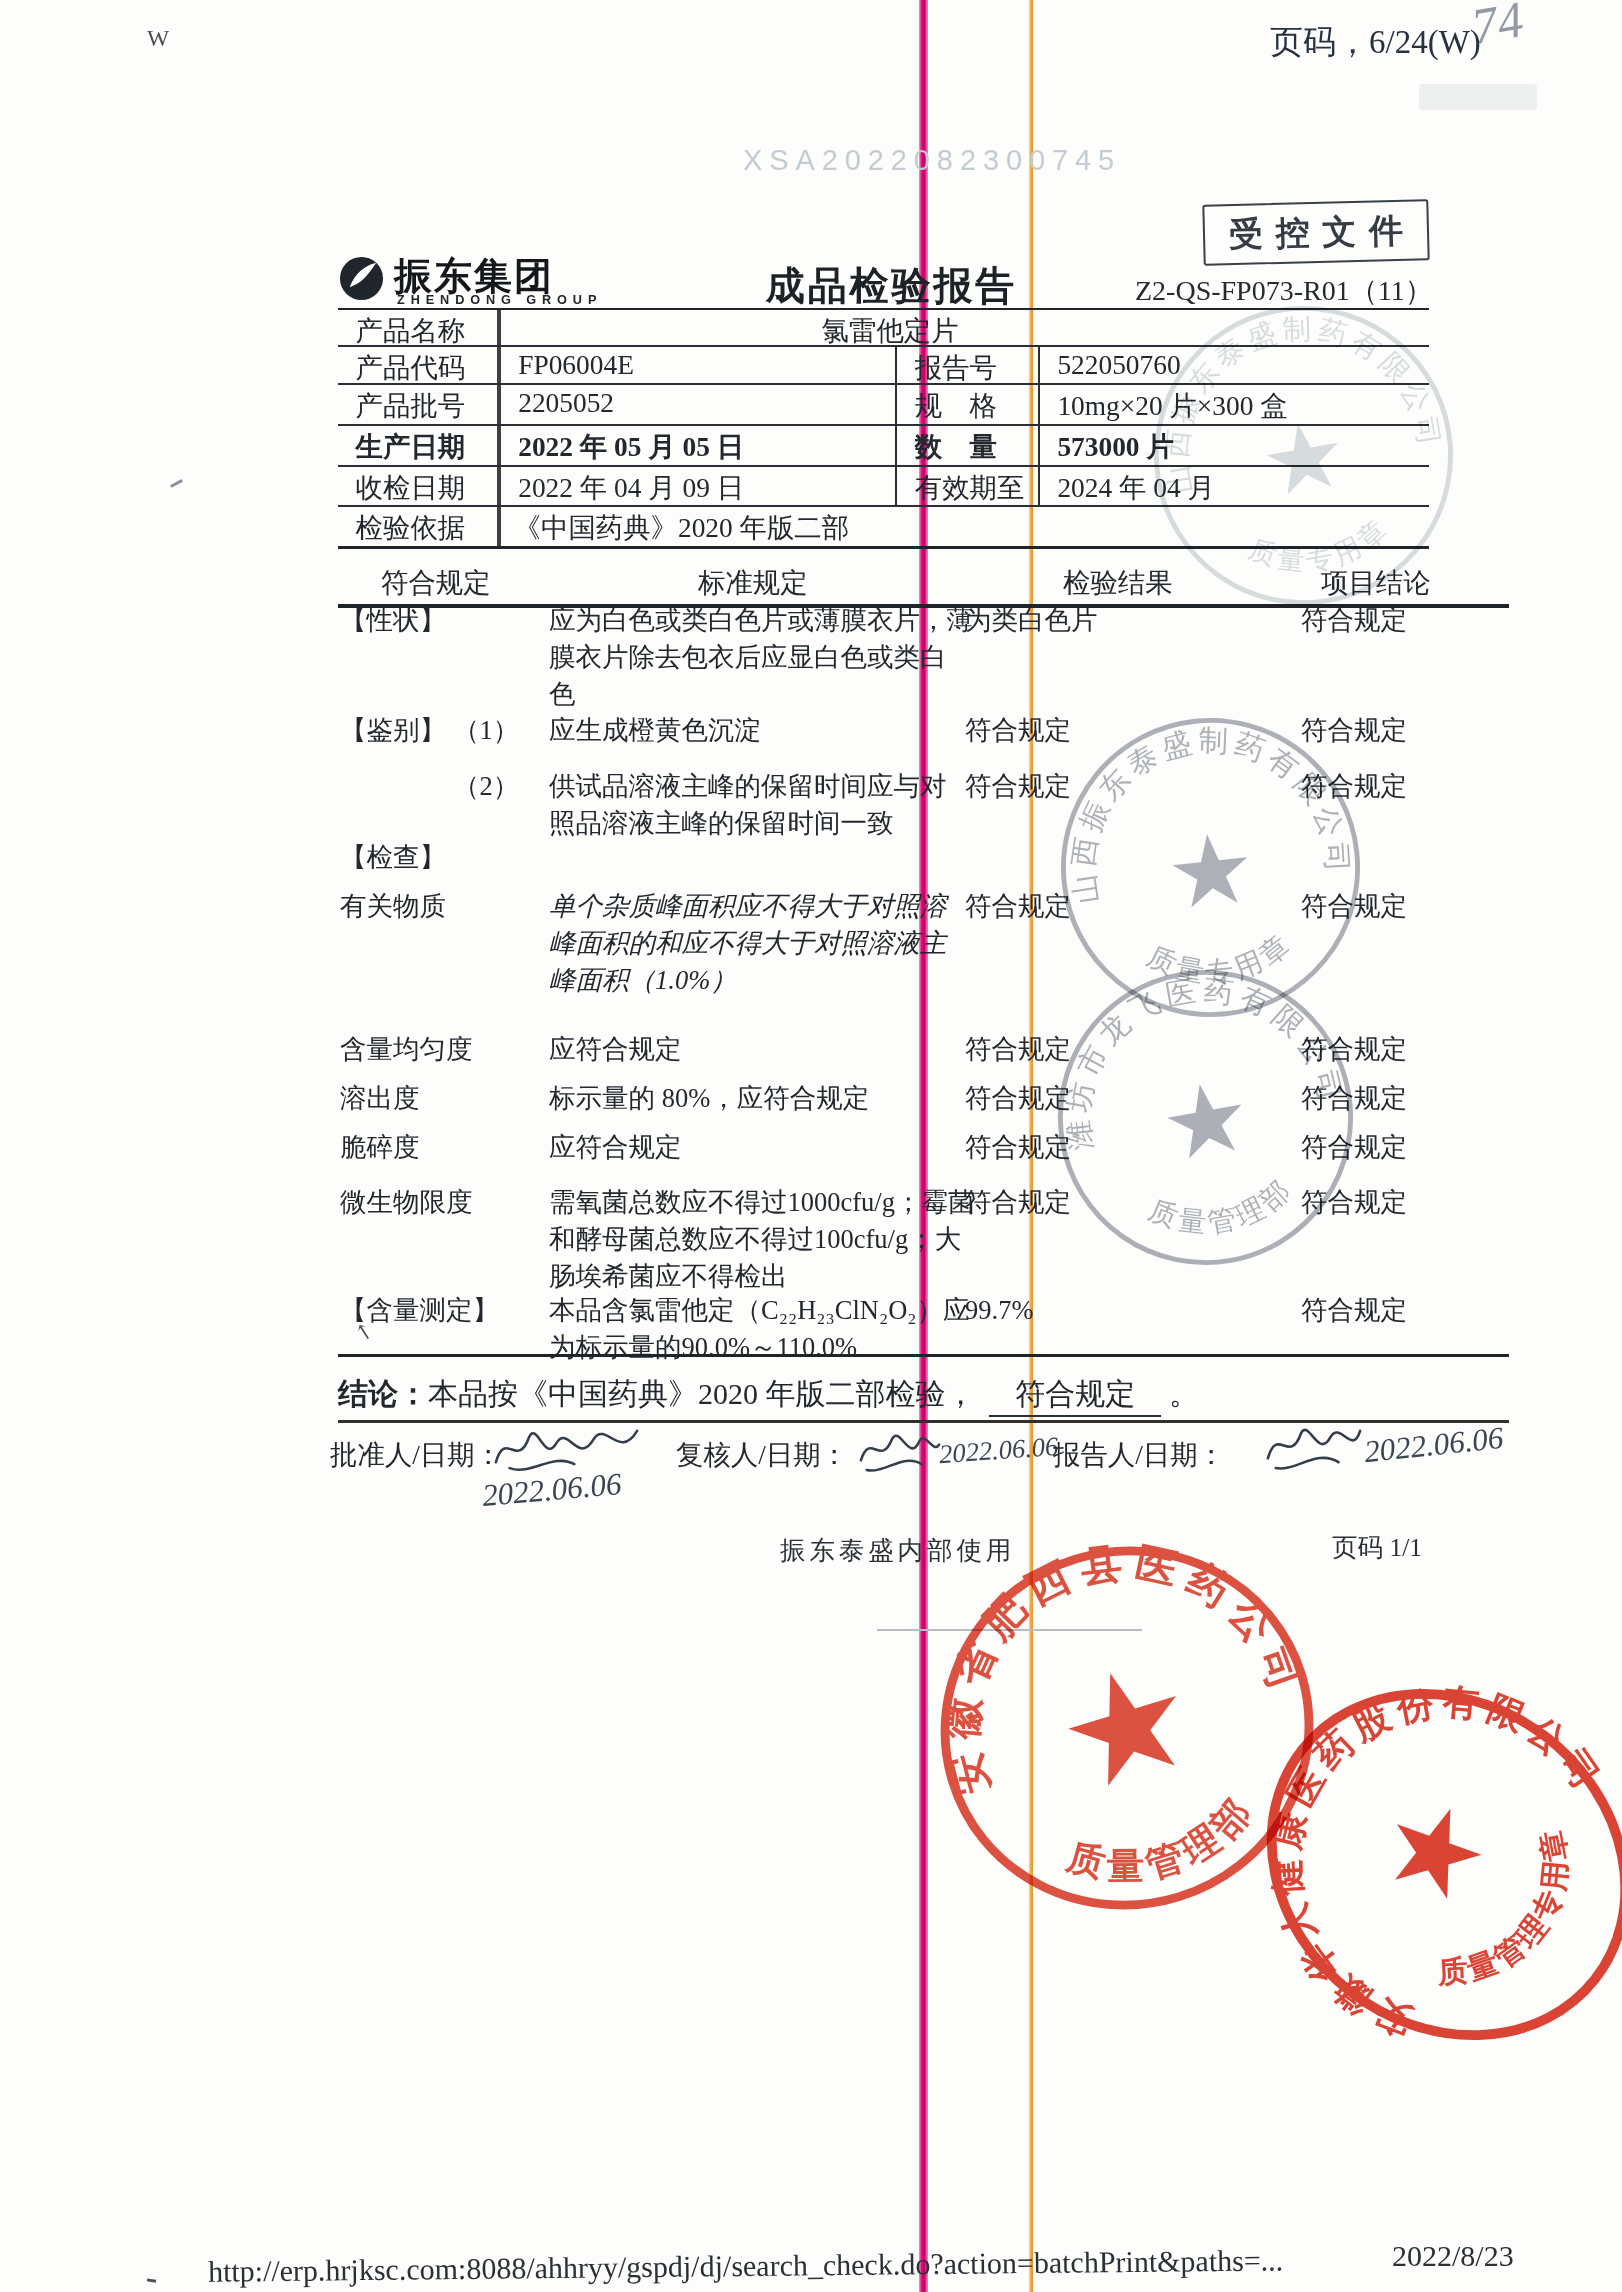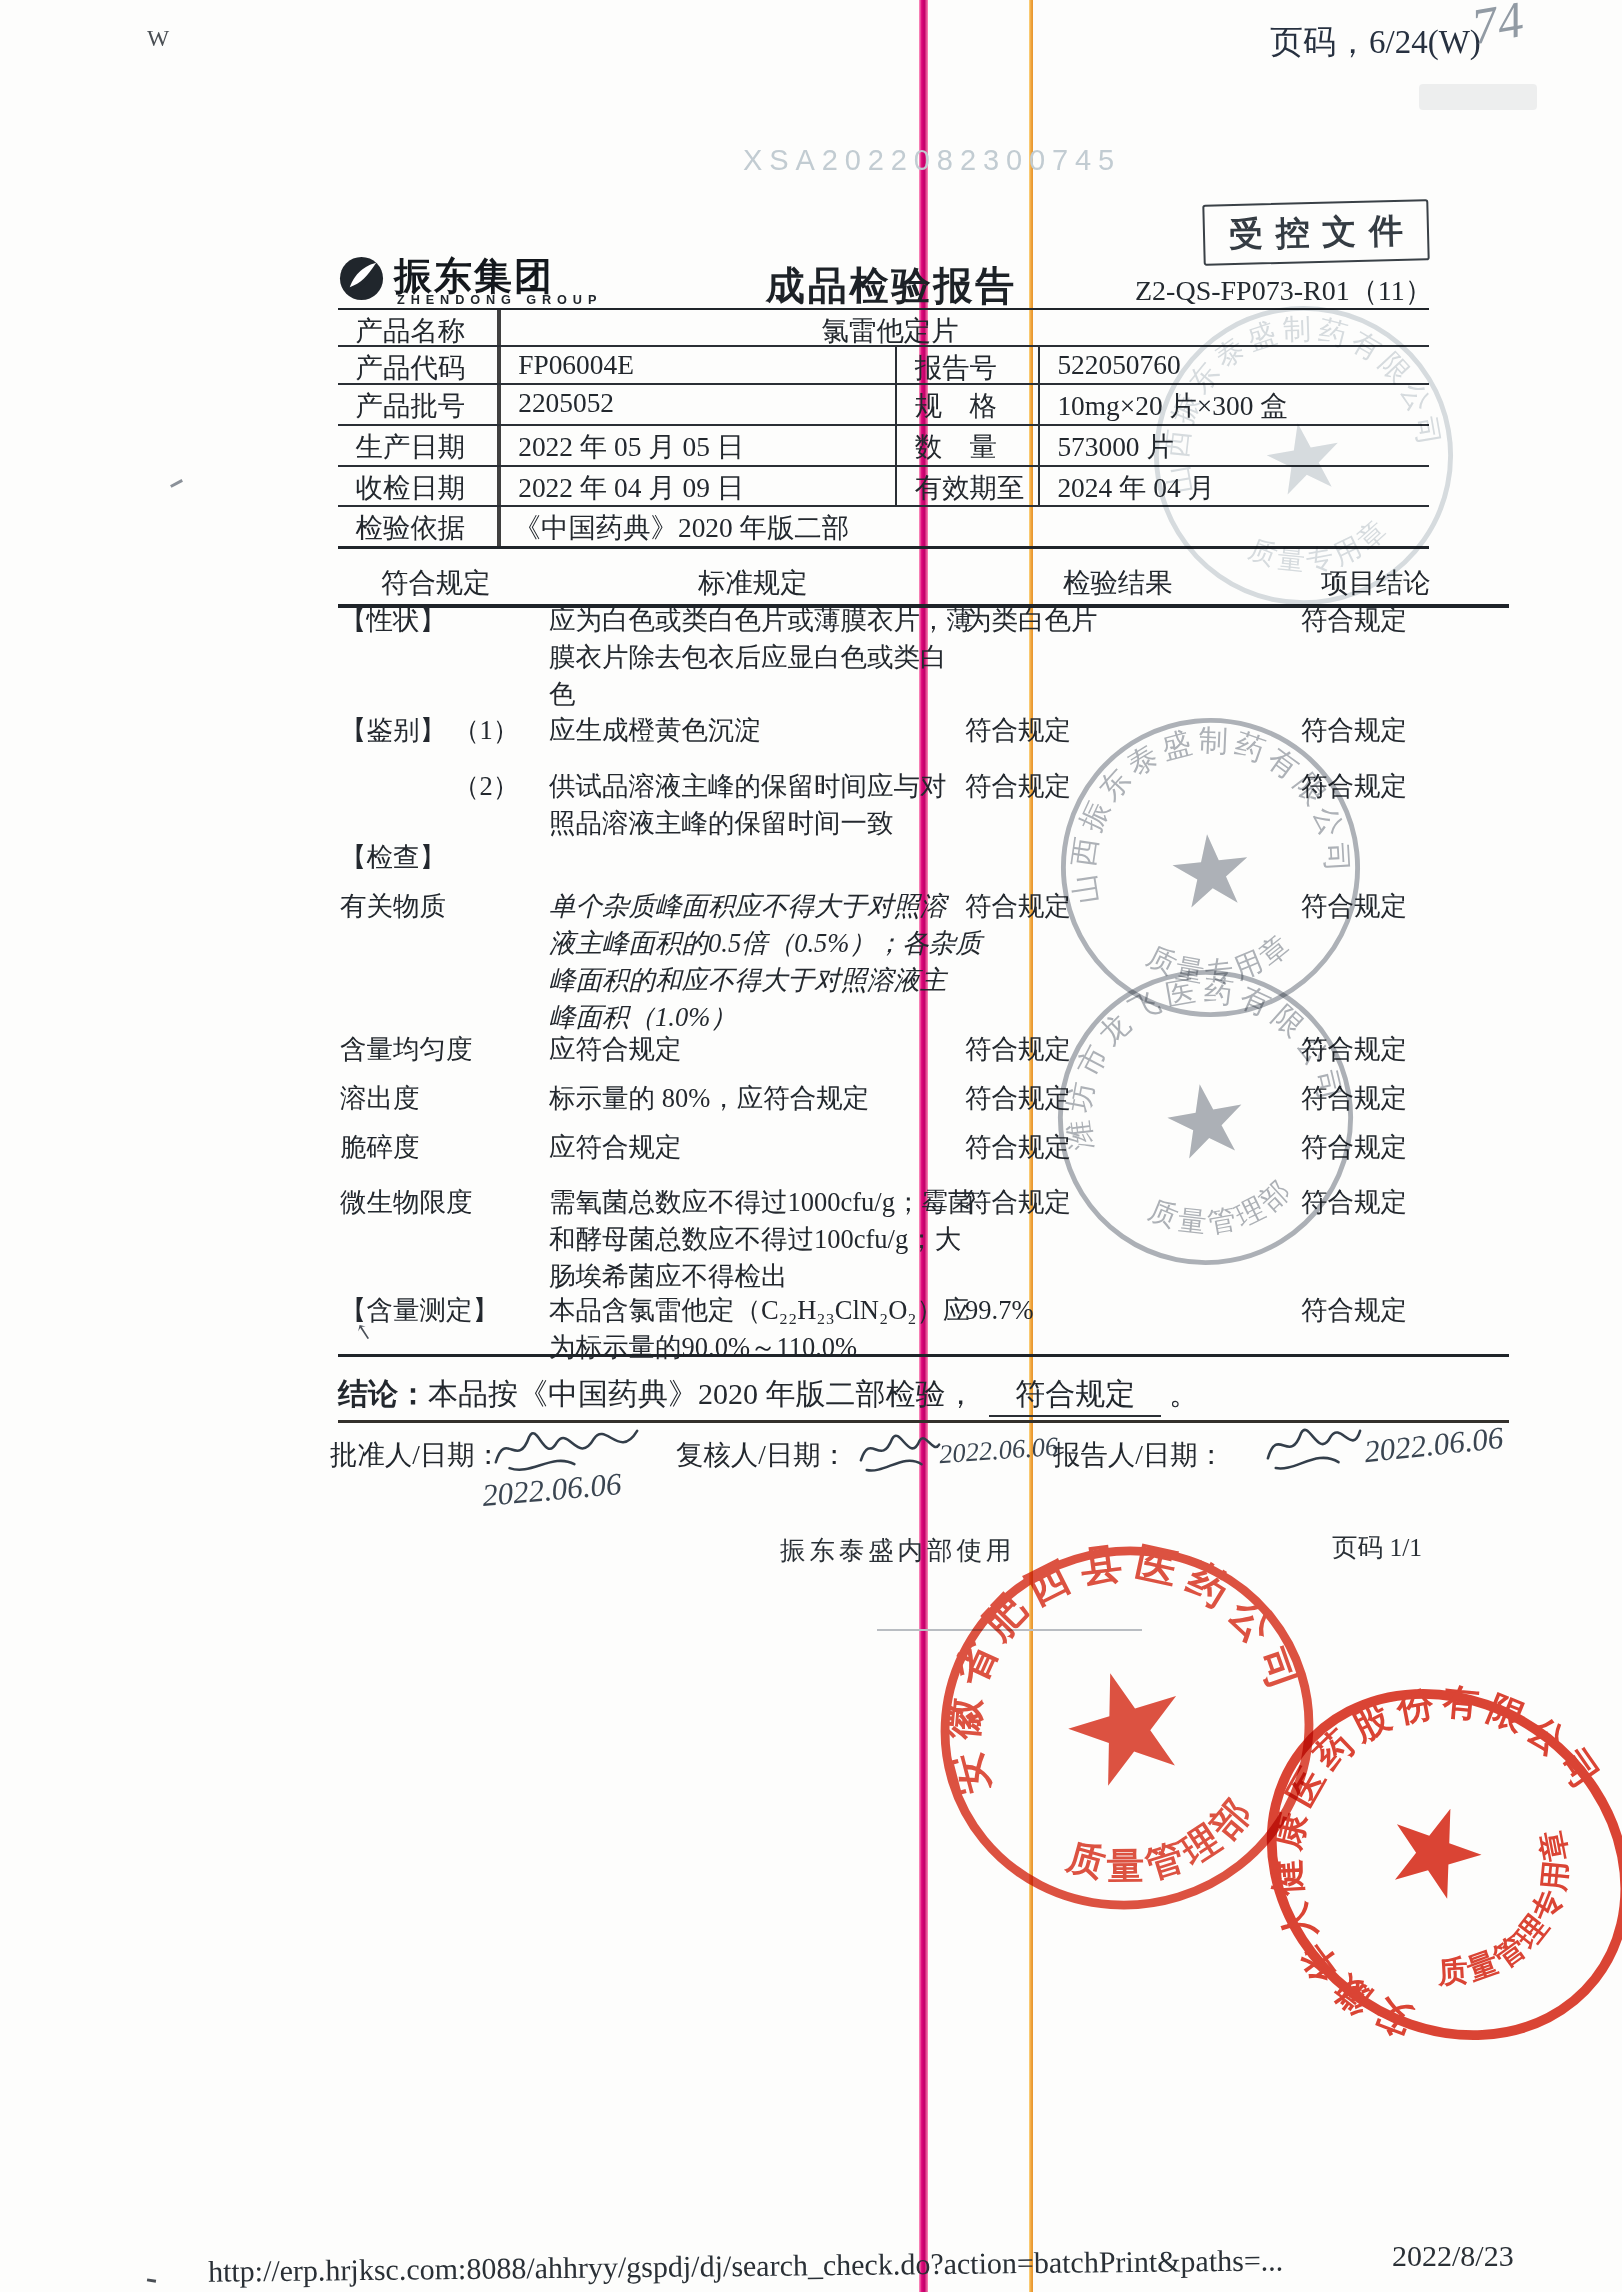--- a/index.html
+++ b/index.html
@@ -68,21 +68,21 @@
       <div class="icell val">FP06004E</div>
       <div class="icell lbl2">报告号</div>
       <div class="icell val2">522050760</div>
     </div>
     <div class="irow" style="height:39px;">
       <div class="icell lbl">产品批号</div>
       <div class="icell val">2205052</div>
       <div class="icell lbl2">规　格</div>
       <div class="icell val2">10mg×20 片×300 盒</div>
     </div>
-    <div class="irow" style="height:39px;">
+    <div class="irow" style="height:39px;font-weight:bold;">
       <div class="icell lbl">生产日期</div>
       <div class="icell val">2022 年 05 月 05 日</div>
       <div class="icell lbl2">数　量</div>
       <div class="icell val2">573000 片</div>
     </div>
     <div class="irow" style="height:38px;">
       <div class="icell lbl">收检日期</div>
       <div class="icell val">2022 年 04 月 09 日</div>
       <div class="icell lbl2">有效期至</div>
       <div class="icell val2">2024 年 04 月</div>
@@ -120,21 +120,20 @@
     <div>照品溶液主峰的保留时间一致</div>
   </div>
   <div class="rcell" style="left:965px;top:768px;">符合规定</div>
   <div class="rcell" style="left:1301px;top:768px;">符合规定</div>
 
   <div class="rcell" style="left:340px;top:839px;">【检查】</div>
 
   <div class="rcell" style="left:340px;top:888px;">有关物质</div>
   <div class="rcell" style="left:549px;top:888px;font-style:italic;">
     <div>单个杂质峰面积应不得大于对照溶</div>
-    <div>液主峰面积的0.5倍（0.5%）；各杂质</div>
     <div>峰面积的和应不得大于对照溶液主</div>
     <div>峰面积（1.0%）</div>
   </div>
   <div class="rcell" style="left:965px;top:888px;">符合规定</div>
   <div class="rcell" style="left:1301px;top:888px;">符合规定</div>
 
   <div class="rcell" style="left:340px;top:1031px;">含量均匀度</div>
   <div class="rcell" style="left:549px;top:1031px;">应符合规定</div>
   <div class="rcell" style="left:965px;top:1031px;">符合规定</div>
   <div class="rcell" style="left:1301px;top:1031px;">符合规定</div>

